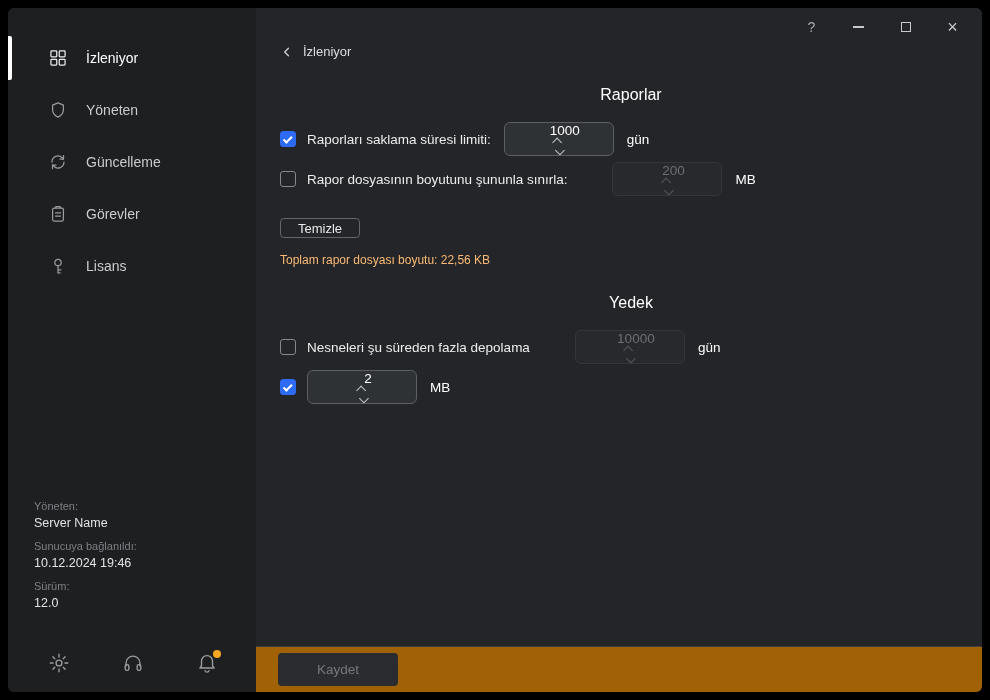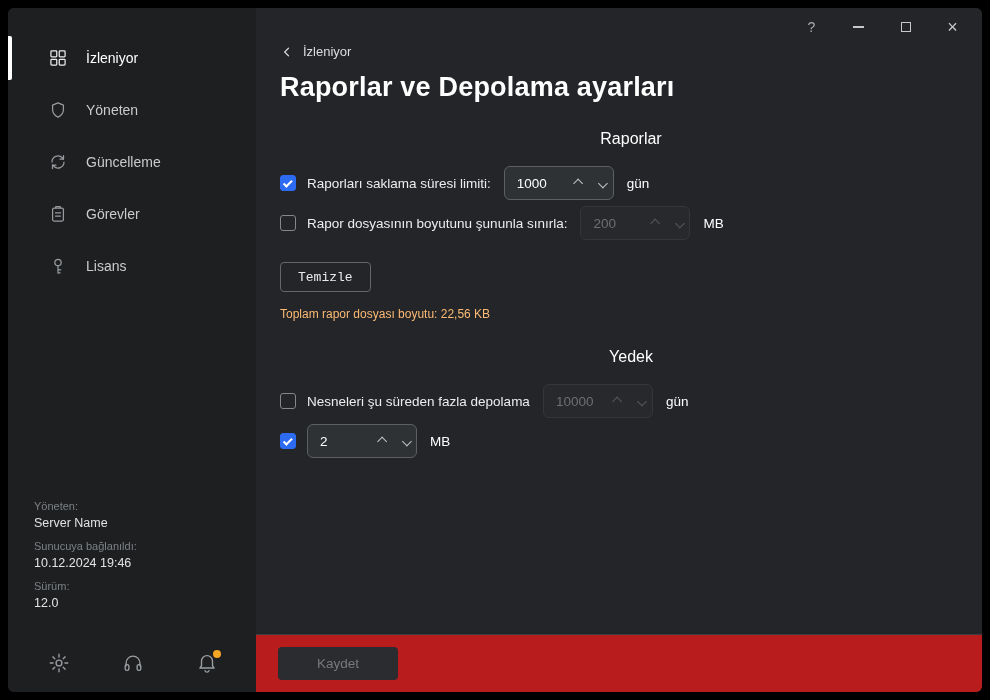--- a/index.html
+++ b/index.html
@@ -123,49 +123,50 @@
   }
 
   .opt-label { font-size:13.5px; color:#eceded; margin-right:13px; cursor:pointer; }
   .opt-unit { font-size:13.5px; color:#ffffff; margin-left:13px; }
 
   .spinner {
     display:flex; align-items:center;
     width:110px; height:34px;
     background:#2f3235; border:1px solid #5c6064; border-radius:6px;
     overflow:hidden;
+    flex-direction:column;
   }
   .spin-value { flex:1; padding-left:12px; font-size:13.5px; color:#ffffff; }
   .spin-btn {
     width:22px; height:100%;
     display:flex; align-items:center; justify-content:center;
     color:#c3c5c8; cursor:pointer;
   }
   .chev {
     width:7px; height:7px; display:block;
     border-left:1.6px solid currentColor; border-top:1.6px solid currentColor;
   }
   .chev.up { transform:rotate(45deg) translate(-1px,1px); }
   .chev.down { transform:rotate(225deg) translate(-1px,1px); }
-  .spinner.disabled { background:#27292c; border-color:#34373a; }
+  .spinner.disabled { background:#27292c; border-color:#34373a;margin-left:32px; }
   .spinner.disabled .spin-value { color:#6c6f73; }
   .spinner.disabled .spin-btn { color:#56595d; cursor:default; }
 
   .clear-button {
     margin:22px 0 0 24px;
-    height:30px; padding:0 17px; width:max-content;
+    height:20px; padding:0 17px; width:max-content;
     background:transparent; border:1px solid #63666a; border-radius:4px;
     color:#e9eaeb; font-size:13px; cursor:pointer;
-    font-family:Liberation Mono, monospace;
+    font-family:Liberation Sans, sans-serif;
   }
   .total-note { margin:15px 0 0 24px; font-size:12px; color:#fdba74; }
 
   .footer-bar {
-    margin-top:auto; height:58px;
-    background:#b91c1c; border-top:1px solid #3c3f42;
+    margin-top:auto; height:46px;
+    background:#a16207; border-top:1px solid #3c3f42;
     display:flex; align-items:center; gap:10px;
     padding-left:22px;
   }
   .btn { height:33px; width:120px; border-radius:4px; font-size:13.5px; cursor:pointer; font-family:"Liberation Sans", sans-serif; }
   .btn-save { background:#2a2c2f; border:none; color:#77797d; }
   .btn-cancel { background:transparent; border:1px solid #54575b; color:#d2d4d6; }
 </style>
 </head>
 <body>
 
@@ -277,21 +278,20 @@
 
     <div class="breadcrumb">
       <span class="back-chevron">
         <svg viewBox="0 0 24 24" fill="none" stroke="currentColor" stroke-width="2.2" stroke-linecap="round" stroke-linejoin="round">
           <path d="M14.5 5.5L8 12l6.5 6.5"></path>
         </svg>
       </span>
       <span>İzleniyor</span>
     </div>
 
-    <h1 class="page-title">Raporlar ve Depolama ayarları</h1>
 
     <h2 class="section-heading">Raporlar</h2>
 
     <div class="opt-row first">
       <span class="checkbox checked">
           <i class="check"></i>
         </span>
       <span class="opt-label">Raporları saklama süresi limiti:</span>
       <div class="spinner">
         <span class="spin-value">1000</span>

